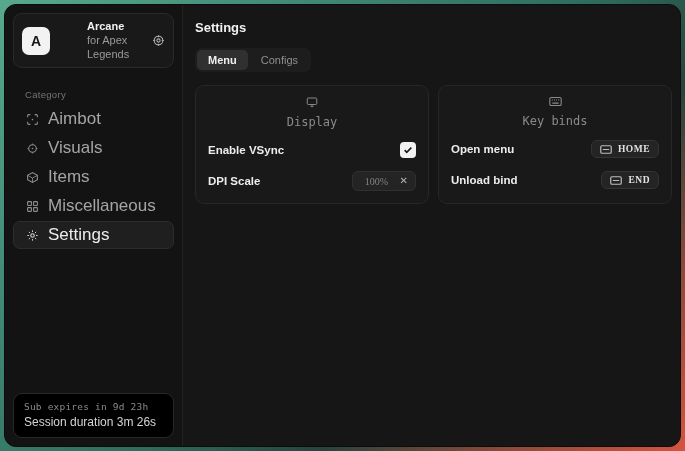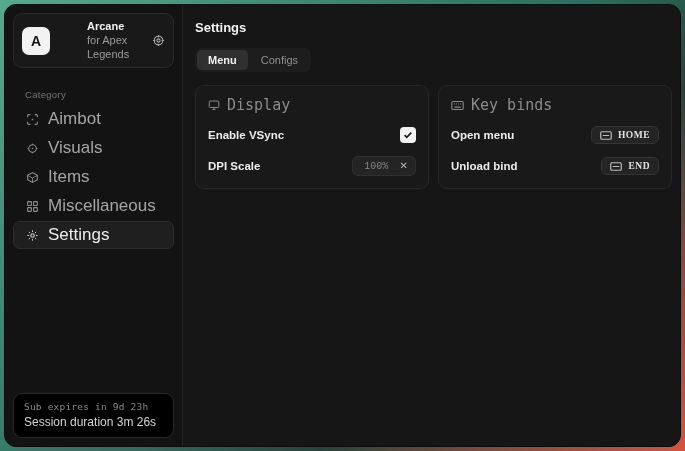--- a/index.html
+++ b/index.html
@@ -83,42 +83,42 @@
   .tab.active { background:#303031; color:#f0f0f0; font-weight:bold; }
   .cards { margin-top:13px; display:flex; gap:9px; }
   .card {
     width:234px; min-height:82px;
     background:#191919; border:1px solid #272727; border-radius:9px;
     padding:10px 12px 12px;
   }
   .card-head {
     display:flex; align-items:center; gap:7px;
     color:#8a8a8a;
-    font-family:"DejaVu Sans Mono", monospace; font-size:15px;
+    font-family:"DejaVu Sans Mono", monospace; font-size:12px;flex-direction:column;
   }
   .row {
     margin-top:11px; min-height:20px;
     display:flex; align-items:center; justify-content:space-between;
   }
   .row-label { font-size:11.5px; font-weight:bold; color:#ececec; }
   .checkbox {
     width:16px; height:16px; border-radius:4px;
     background:#f2f2f2; color:#1a1a1a;
     display:flex; align-items:center; justify-content:center;
     cursor:default;
   }
   .dpi-input {
     width:64px; height:20px;
     background:#242425; border:1px solid #303030; border-radius:6px;
     display:flex; align-items:center; padding:0 7px; gap:7px;
     cursor:default;
   }
   .dpi-value {
     flex:1; text-align:center;
-    font-family:Liberation Mono, monospace;
+    font-family:Liberation Serif, serif;
     font-size:10px; color:#858585;
   }
   .dpi-clear { font-size:10px; color:#b5b5b5; line-height:1; }
   .keybind {
     display:flex; align-items:center; gap:6px;
     background:#242425; border:1px solid #343434; border-radius:6px;
     padding:3px 8px; cursor:default;
     color:#e2e2e2; font-size:9.5px; font-weight:bold; letter-spacing:.5px;font-family:Liberation Serif, serif;
   }
   .keybind .kicon { display:flex; color:#bdbdbd; }

